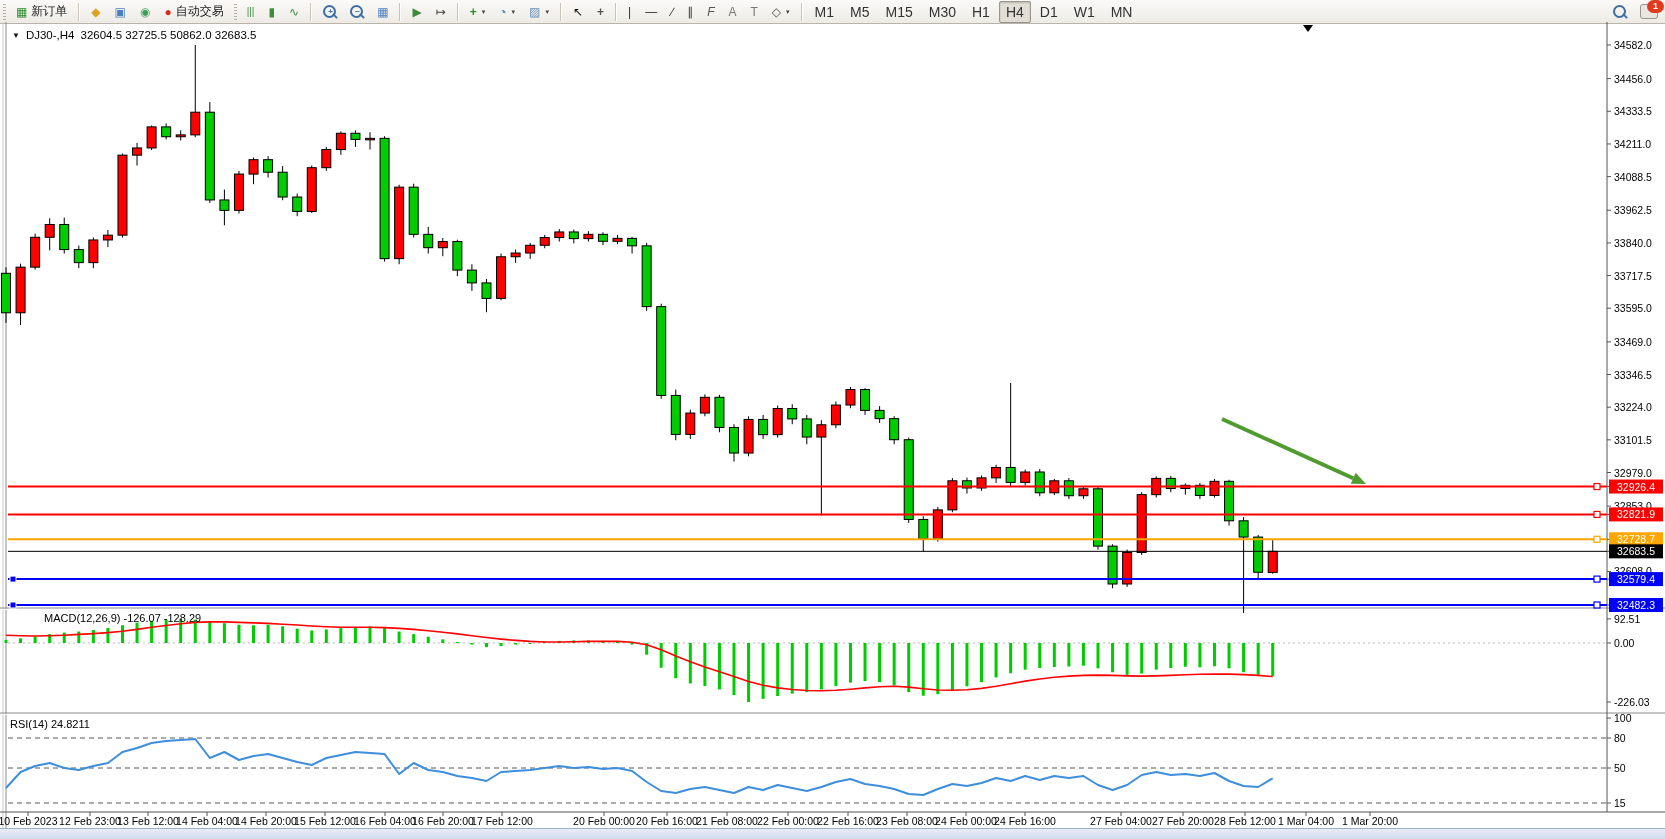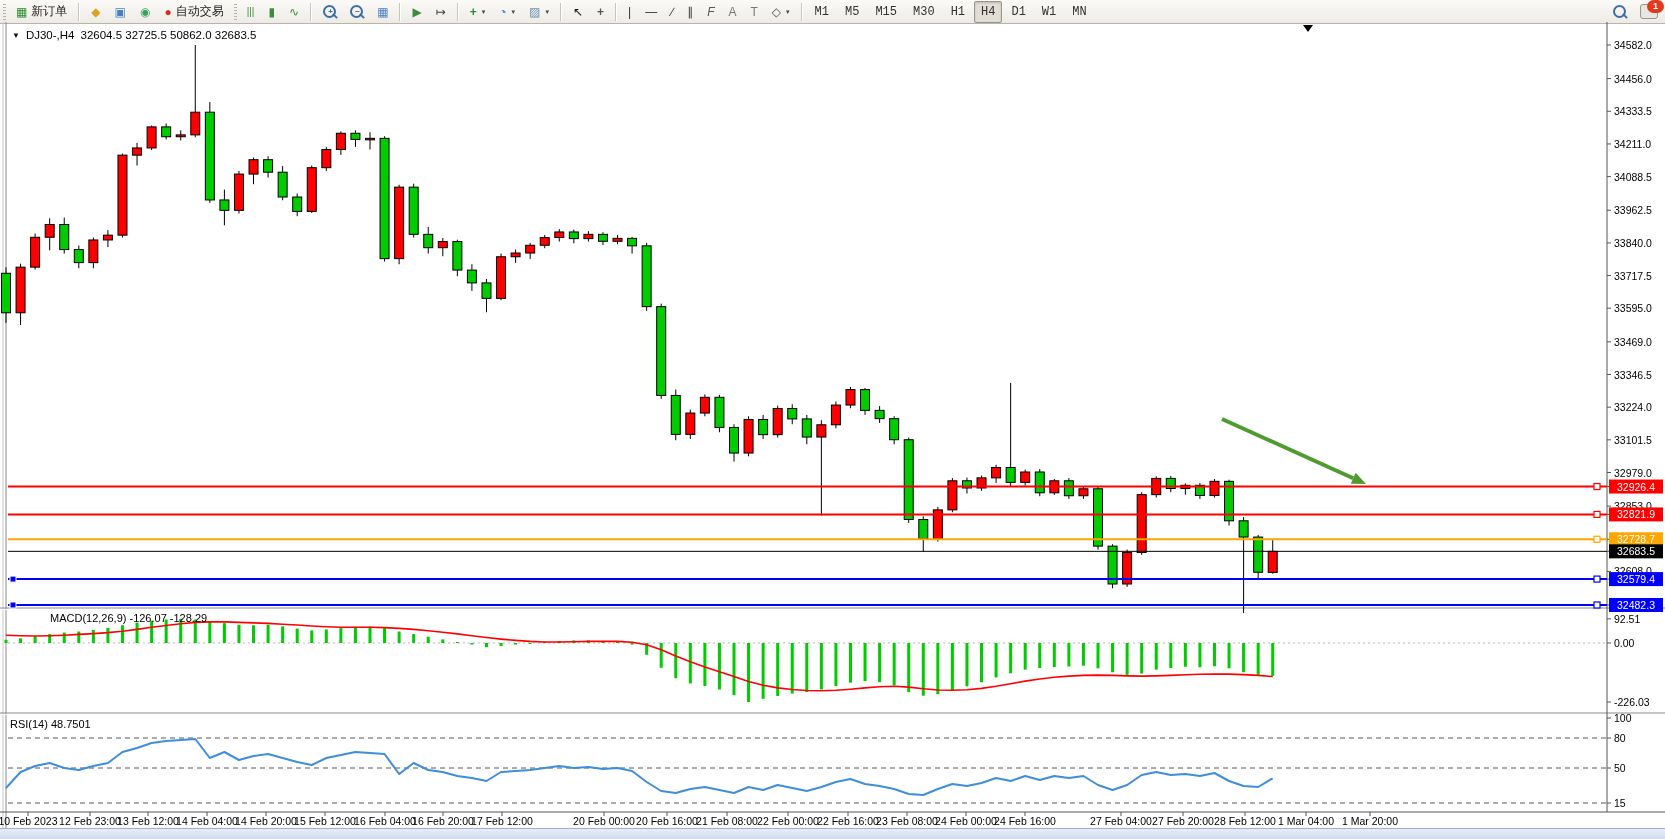--- a/index.html
+++ b/index.html
@@ -7,35 +7,35 @@
   
   #toolbar{position:absolute;left:0;top:0;width:1665px;height:23px;background:linear-gradient(#fbfaf8,#eeebe5);
            border-bottom:1px solid #b8b4ab;display:flex;align-items:center;font-size:12px;color:#222;}
   .tbtn{display:flex;align-items:center;gap:4px;height:20px;padding:0 5px;margin:0 1px;border:1px solid transparent;
         border-radius:2px;cursor:default;white-space:nowrap;}
   .tbtn.active{border:1px solid #9a968c;background:#e2ded5;box-shadow:inset 0 1px 2px rgba(0,0,0,.18);}
   .sep{width:0;height:18px;border-left:1px solid #c8c4ba;border-right:1px solid #ffffff;margin:0 4px;}
   .grip{width:3px;height:16px;margin:0 3px;background:repeating-linear-gradient(#b5b1a7 0 1px,transparent 1px 3px);}
   .ticon{font-size:12px;line-height:1;}
   .dd{font-size:7px;color:#444;margin-left:1px;}
-  .tf{padding:0 6px;font-size:12px;color:#333;font-family:Liberation Mono, monospace;}
+  .tf{padding:0 6px;font-size:14px;color:#333;}
   .magnifier{position:relative;width:9px;height:9px;border:2px solid #3a6ea5;border-radius:50%;display:inline-block;}
   .magnifier:after{content:"";position:absolute;left:7px;top:8px;width:6px;height:2px;background:#3a6ea5;transform:rotate(45deg);}
   .magsign{position:absolute;left:1px;top:0px;font-size:8px;font-weight:bold;color:#3a6ea5;line-height:9px;width:9px;text-align:center;}
   #chat{position:relative;width:16px;height:13px;background:#e8e6e0;border:1px solid #9a968c;border-radius:3px;}
   #chat-badge{position:absolute;right:-7px;top:-5px;min-width:13px;height:13px;border-radius:7px;background:#e23a1f;color:#fff;
               font-size:9px;font-weight:bold;text-align:center;line-height:13px;padding:0 2px;}
   .spacer{flex:1;}
   
   #chartwrap{position:absolute;left:0;top:22px;width:1665px;height:817px;}
   #chart-svg{position:absolute;left:0;top:0;}
   .ovl{position:absolute;font-size:11px;color:#000;white-space:nowrap;}
   #title-row{left:12px;top:7px;display:flex;align-items:center;gap:6px;font-size:11.5px;}
   #title-caret{font-size:8px;color:#111;}
-  #macd-label{left:10px;top:590px;padding-left:40px;}
+  #macd-label{left:4px;top:590px;padding-left:40px;}
   #rsi-label{left:10px;top:696px;}
   #statusbar{position:absolute;left:0;top:806px;width:1665px;height:11px;
              background:linear-gradient(#e8eef8,#cdd9ec);border-top:1px solid #9fb0c8;}
 </style>
 </head>
 <body>
 
 <div id="app">
 
   <div id="toolbar">
@@ -581,16 +581,16 @@
           <polygon points="1303,3 1313,3 1308,10" fill="#000"></polygon>
         </g>
     </svg>
 
     <div class="ovl" id="title-row">
       <span id="title-caret">▼</span>
       <span>DJ30-,H4</span>
       <span>32604.5 32725.5 50862.0 32683.5</span>
     </div>
     <div class="ovl" id="macd-label">MACD(12,26,9) -126.07 -128.29</div>
-    <div class="ovl" id="rsi-label">RSI(14) 48.7501</div>
+    <div class="ovl" id="rsi-label">RSI(14) 24.8211</div>
     <div id="statusbar"></div>
   </div>
 </div>
 
 </body></html>

